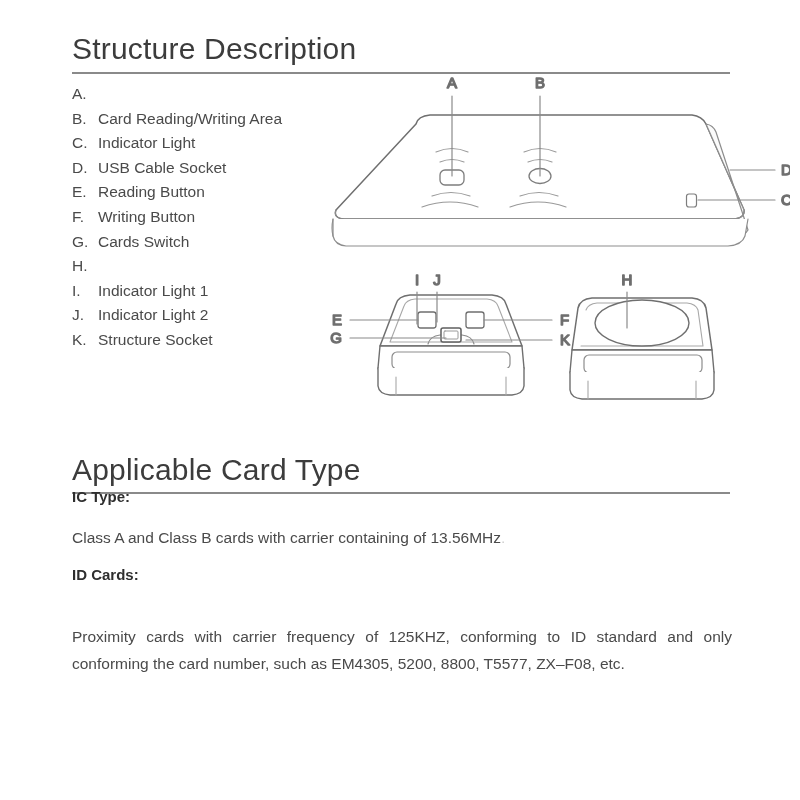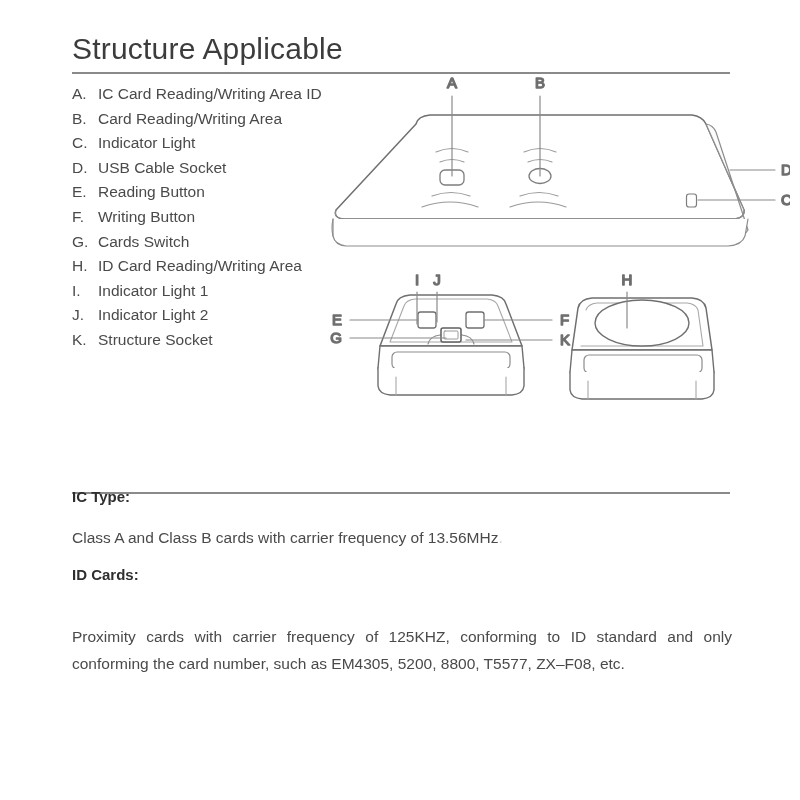--- a/index.html
+++ b/index.html
@@ -106,27 +106,26 @@
     font-family: "Liberation Sans", "DejaVu Sans", sans-serif;
     font-size: 15px;
     fill: #4a4a4a;
   }
 </style>
 </head>
 <body>
 
 <div class="page">
 
-  <div class="section-title" id="structure-title">Structure Applicable</div>
+  <div class="section-title" id="structure-title">Structure Description</div>
   <div class="rule" id="structure-rule"></div>
 
   <div class="struct-list">
     <div class="struct-item">
       <span class="struct-key">A.</span>
-      <span>IC Card Reading/Writing Area ID</span>
     </div>
     <div class="struct-item">
       <span class="struct-key">B.</span>
       <span>Card Reading/Writing Area</span>
     </div>
     <div class="struct-item">
       <span class="struct-key">C.</span>
       <span>Indicator Light</span>
     </div>
     <div class="struct-item">
@@ -140,21 +139,20 @@
     <div class="struct-item">
       <span class="struct-key">F.</span>
       <span>Writing Button</span>
     </div>
     <div class="struct-item">
       <span class="struct-key">G.</span>
       <span>Cards Switch</span>
     </div>
     <div class="struct-item">
       <span class="struct-key">H.</span>
-      <span>ID Card Reading/Writing Area</span>
     </div>
     <div class="struct-item">
       <span class="struct-key">I.</span>
       <span>Indicator Light 1</span>
     </div>
     <div class="struct-item">
       <span class="struct-key">J.</span>
       <span>Indicator Light 2</span>
     </div>
     <div class="struct-item">
@@ -261,23 +259,24 @@
 
         <path d="M 250 302 L 250 320 Q 251 328 262 329 L 382 329 Q 393 328 394 320 L 394 302" fill="#ffffff" stroke="#6f6f6f" stroke-width="1.4"></path>
         <path d="M 268 311 L 268 329 M 376 311 L 376 329" stroke="#a8a8a8" stroke-width="1.1"></path>
 
         <path d="M 307 222 L 307 258" stroke="#8a8a8a" stroke-width="1.2"></path>
         <text class="lbl" x="307" y="215" text-anchor="middle">H</text>
       </g>
     </svg>
   </div>
 
+  <div class="section-title" id="cardtype-title">Applicable Card Type</div>
   <div class="rule" id="cardtype-rule"></div>
 
   <div class="sub-head" id="ic-head">IC Type:</div>
   <div class="body-text" id="ic-body">
-    <span>Class A and Class B cards with carrier frequency of 13.56MHz</span><span class="faint-mark">.</span>
+    <span>Class A and Class B cards with carrier containing of 13.56MHz</span><span class="faint-mark">.</span>
   </div>
 
   <div class="sub-head" id="id-head">ID Cards:</div>
   <div class="body-text" id="id-body">Proximity cards with carrier frequency of 125KHZ, conforming to ID standard and only conforming the card number, such as EM4305, 5200, 8800, T5577, ZX–F08, etc.</div>
 
 </div>
 
 </body></html>

